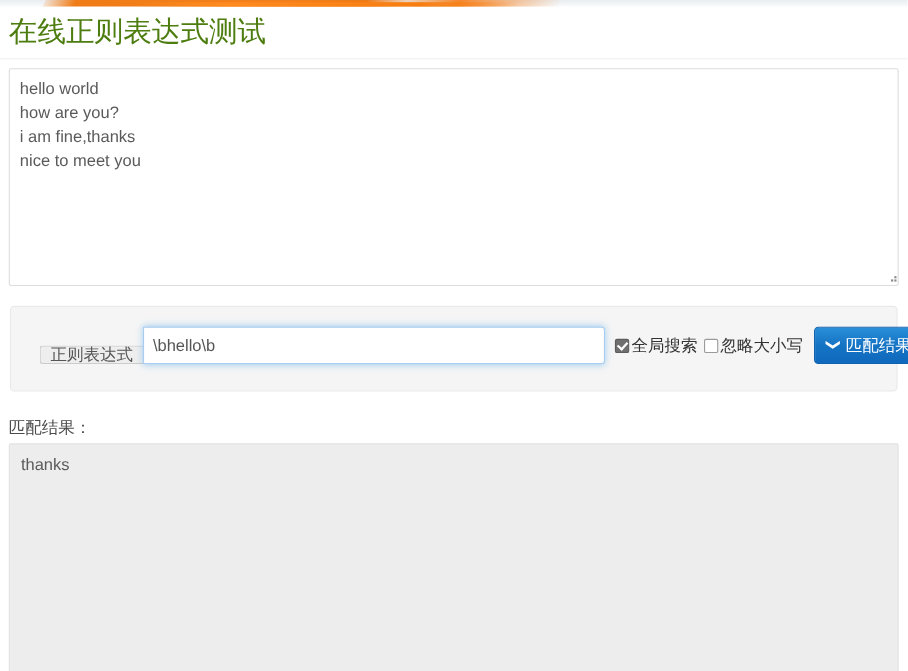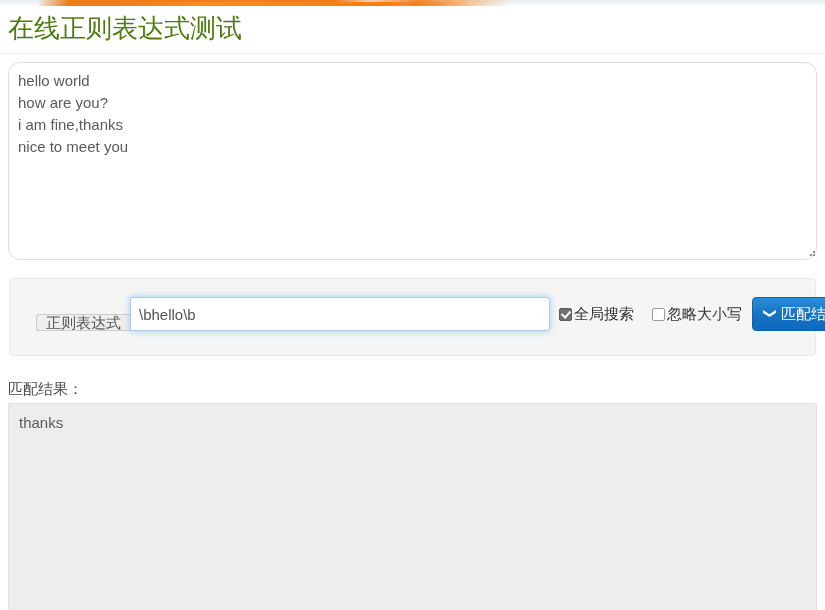--- a/index.html
+++ b/index.html
@@ -82,21 +82,21 @@
     position: relative;
     margin: 8px 8px 0 8px;
   }
   textarea.source {
     display: block;
     box-sizing: border-box;
     width: 809px;
     height: 198px;
     padding: 7px 9px;
     border: 1px solid #dddddd;
-    border-radius: 12px;
+    border-radius: 2px;
     background: #ffffff;
     color: #5a5a5a;
     font-family: "Liberation Sans", "DejaVu Sans", sans-serif;
     font-size: 15px;
     line-height: 22px;
     resize: none;
     outline: none;
     overflow: hidden;
   }
   .resize-grip {
@@ -176,21 +176,21 @@
     margin-left: 9px;
     white-space: nowrap;
     justify-content: space-between;
   }
   .check-item {
     display: flex;
     align-items: center;
     font-size: 15px;
     color: #333333;
   }
-  .check-item + .check-item { margin-left: 18px; font-family: Liberation Serif, serif; }
+  .check-item + .check-item { margin-left: 6px; font-family: Liberation Serif, serif; }
   .cbox {
     position: relative;
     display: inline-block;
     box-sizing: border-box;
     width: 13px;
     height: 13px;
     margin-right: 2px;
     border-radius: 2px;
     vertical-align: middle;
   }

